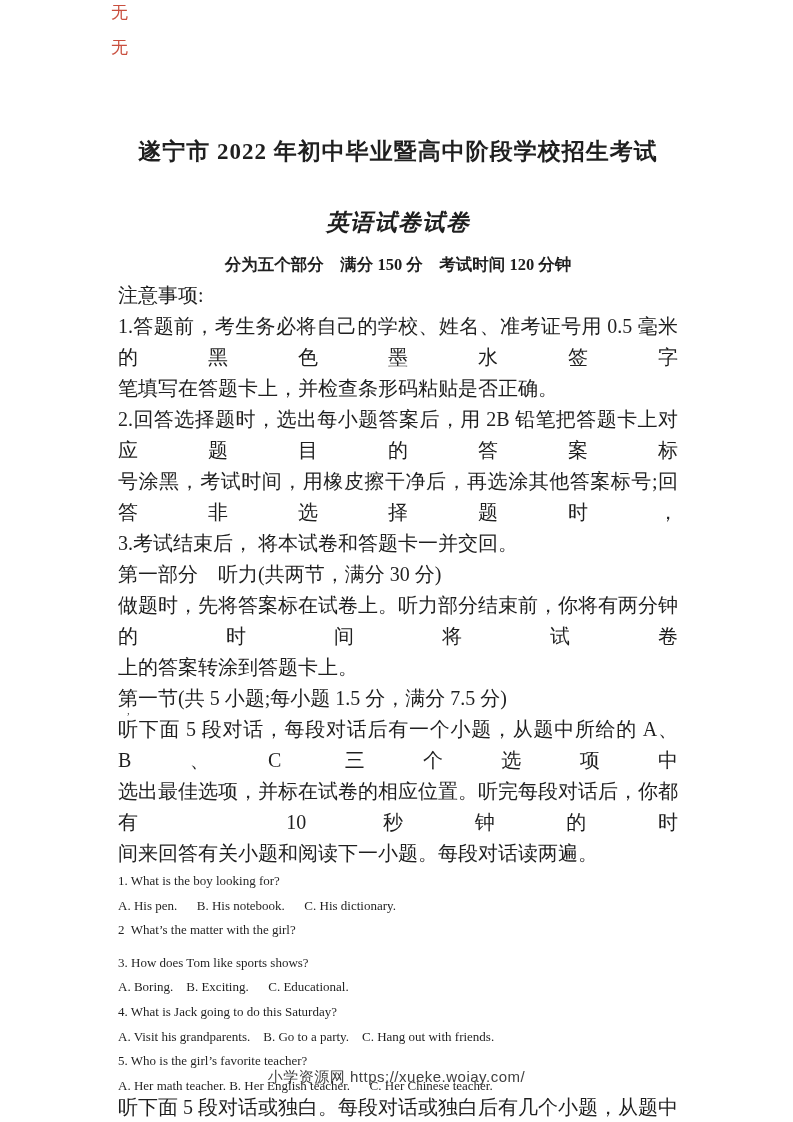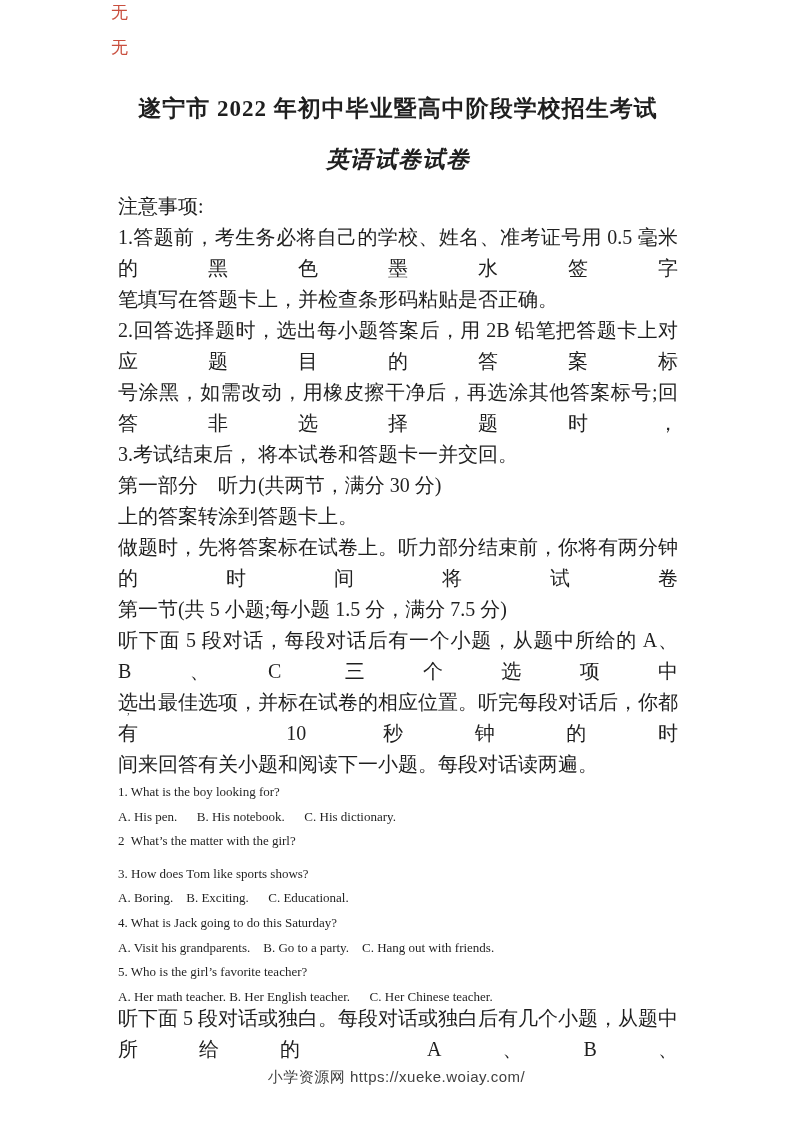--- a/index.html
+++ b/index.html
@@ -19,20 +19,21 @@
     top: 95px;
     width: 560px;
   }
   .title {
     font-weight: 700;
     font-size: 23px;
     line-height: 28px;
     text-align: center;
     letter-spacing: 1px;
     white-space: pre-wrap;
+    margin-top: 43px;
   }
   .title-1 { margin-bottom: 23px; }
   .title-2 { margin-bottom: 17px; font-style: italic; }
   .meta {
     font-weight: 700;
     font-size: 16.5px;
     line-height: 22px;
     text-align: center;
     white-space: pre-wrap;
     margin-bottom: 4px;
@@ -90,40 +91,41 @@
 
 <div class="page">
 
   <span class="red-mark red-mark-1">无</span>
   <span class="red-mark red-mark-2">无</span>
 
   <div class="content">
 
     <div class="title title-1">遂宁市 2022 年初中毕业暨高中阶段学校招生考试</div>
     <div class="title title-2">英语试卷试卷</div>
+    <div class="meta">分为五个部分　满分 150 分　考试时间 120 分钟</div>
 
     <div class="zh">注意事项:</div>
 
     <div>
       <div class="zh fill">1.答题前，考生务必将自己的学校、姓名、准考证号用 0.5 毫米的黑色墨水签字</div>
       <div class="zh">笔填写在答题卡上，并检查条形码粘贴是否正确。</div>
     </div>
 
     <div>
       <div class="zh fill">2.回答选择题时，选出每小题答案后，用 2B 铅笔把答题卡上对应题目的答案标</div>
-      <div class="zh fill">号涂黑，如需改动，用橡皮擦干净后，再选涂其他答案标号;回答非选择题时，</div>
+      <div class="zh fill">号涂黑，考试时间，用橡皮擦干净后，再选涂其他答案标号;回答非选择题时，</div>
     </div>
 
     <div class="zh">3.考试结束后， 将本试卷和答题卡一并交回。</div>
 
     <div class="zh">第一部分　听力(共两节，满分 30 分)</div>
 
     <div>
+      <div class="zh fill">做题时，先将答案标在试卷上。听力部分结束前，你将有两分钟的时间将试卷</div>
       <div class="zh">上的答案转涂到答题卡上。</div>
-      <div class="zh fill">做题时，先将答案标在试卷上。听力部分结束前，你将有两分钟的时间将试卷</div>
     </div>
 
     <div class="zh">第一节(共 5 小题;每小题 1.5 分，满分 7.5 分)</div>
 
     <div>
       <div class="zh fill">听下面 5 段对话，每段对话后有一个小题，从题中所给的 A、B、C 三个选项中</div>
       <div class="zh fill">选出最佳选项，并标在试卷的相应位置。听完每段对话后，你都有 10 秒钟的时</div>
       <div class="zh">间来回答有关小题和阅读下一小题。每段对话读两遍。</div>
     </div>
 

